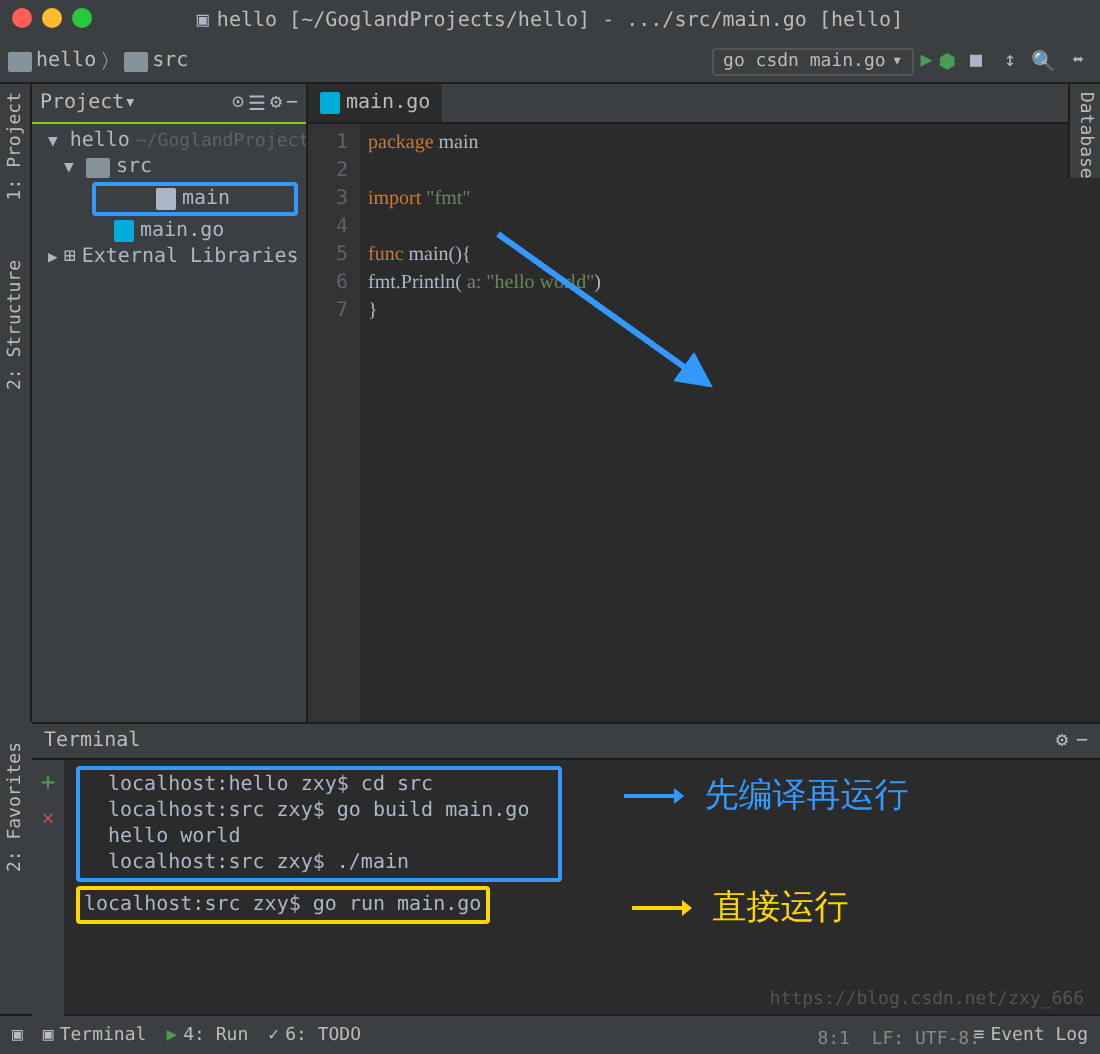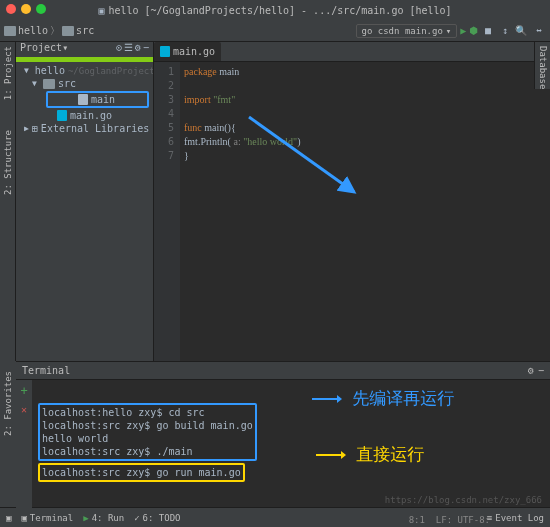--- a/index.html
+++ b/index.html
@@ -23,21 +23,21 @@
     
     .main-area { display: flex; height: 319px; }
     
     .sidebar-tabs { width: 16px; background: #3c3f41; border-right: 1px solid #1e1e1e; display: flex; flex-direction: column; align-items: center; padding-top: 4px; gap: 30px; }
     .side-tab { writing-mode: vertical-rl; transform: rotate(180deg); font-size: 9px; color: #bbb; cursor: pointer; }
     
     .right-tabs { position: absolute; right: 0; top: 42px; width: 16px; background: #3c3f41; border-left: 1px solid #1e1e1e; display: flex; flex-direction: column; align-items: center; padding-top: 4px; }
     .right-tab { writing-mode: vertical-rl; font-size: 9px; color: #bbb; }
     
     .project-panel { width: 138px; background: #3c3f41; border-right: 1px solid #1e1e1e; }
-    .panel-header { height: 20px; background: #3c3f41; border-bottom: 5px solid #84cc16; display: flex; align-items: flex-start; padding: 0 4px; font-size: 10px; color: #bbb; }
+    .panel-header { height: 20px; background: #3c3f41; border-bottom: 1px solid #84cc16; display: flex; align-items: center; padding: 0 4px; font-size: 10px; color: #bbb; }
     .panel-header .icons { margin-left: auto; display: flex; gap: 2px; color: #a9b7c6; }
     .tree { padding: 2px 0; font-size: 10px; }
     .tree-item { padding: 1px 4px 1px 8px; display: flex; align-items: center; gap: 3px; cursor: pointer; white-space: nowrap; overflow: hidden; }
     .tree-item.lvl1 { padding-left: 16px; }
     .tree-item.lvl2 { padding-left: 30px; }
     .arrow { font-size: 8px; color: #a9b7c6; width: 8px; }
     .highlight-box { border: 2px solid #3399ff; border-radius: 2px; }
     .file-ico { width: 10px; height: 11px; background: #a9b7c6; display: inline-block; border-radius: 1px; }
     .go-file-ico { width: 10px; height: 11px; background: #00add8; display: inline-block; border-radius: 1px; }
     
@@ -56,21 +56,21 @@
     .arr1 { top: 70px; left: 90px; width: 120px; height: 90px; }
     
     .terminal-panel { height: 146px; background: #2b2b2b; border-top: 1px solid #1e1e1e; }
     .term-header { height: 18px; background: #3c3f41; border-bottom: 1px solid #1e1e1e; display: flex; align-items: center; padding: 0 6px; color: #bbb; font-size: 10px; }
     .term-header .icons { margin-left: auto; display: flex; gap: 4px; }
     .term-body { display: flex; height: 128px; }
     .term-side { width: 16px; background: #3c3f41; display: flex; flex-direction: column; align-items: center; padding-top: 4px; gap: 6px; }
     .term-side .grn { color: #499c54; font-size: 12px; }
     .term-side .red { color: #c75450; font-size: 10px; }
     .term-content { flex: 1; padding: 3px 6px; font-size: 10px; line-height: 13px; position: relative; }
-    .box-cyan { border: 2px solid #3399ff; border-radius: 2px; padding: 1px 2px; display: inline-block; margin-top: 20px; }
+    .box-cyan { border: 2px solid #3399ff; border-radius: 2px; padding: 1px 14px; display: inline-block; }
     .box-yellow { border: 2px solid #ffd700; border-radius: 2px; padding: 1px 2px; display: inline-block; margin-top: 2px; }
     .term-annot { position: absolute; font-size: 17px; }
     .annot1 { color: #3399ff; top: 12px; left: 280px; }
     .annot2 { color: #ffd700; top: 68px; left: 284px; }
     
     .bottom-sidebar { position: absolute; left: 0; top: 361px; width: 16px; height: 146px; background: #3c3f41; display: flex; flex-direction: column; align-items: center; padding-top: 10px; }
     .bot-tab { writing-mode: vertical-rl; transform: rotate(180deg); font-size: 9px; color: #bbb; }
     
     .status-bar { height: 20px; background: #3c3f41; border-top: 1px solid #1e1e1e; display: flex; align-items: center; padding: 0 6px; font-size: 9px; color: #bbb; gap: 10px; }
     .status-item { display: flex; align-items: center; gap: 3px; cursor: pointer; }

